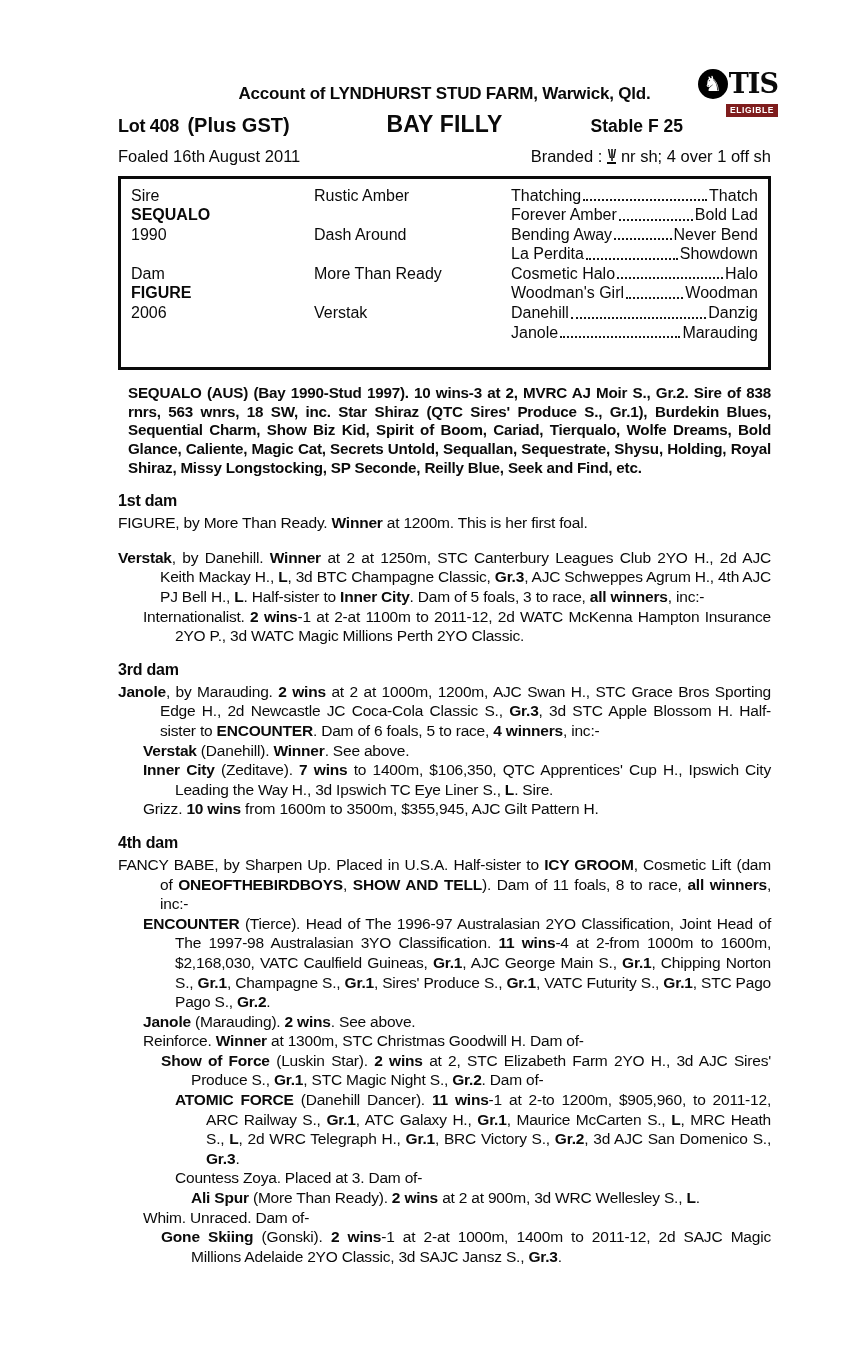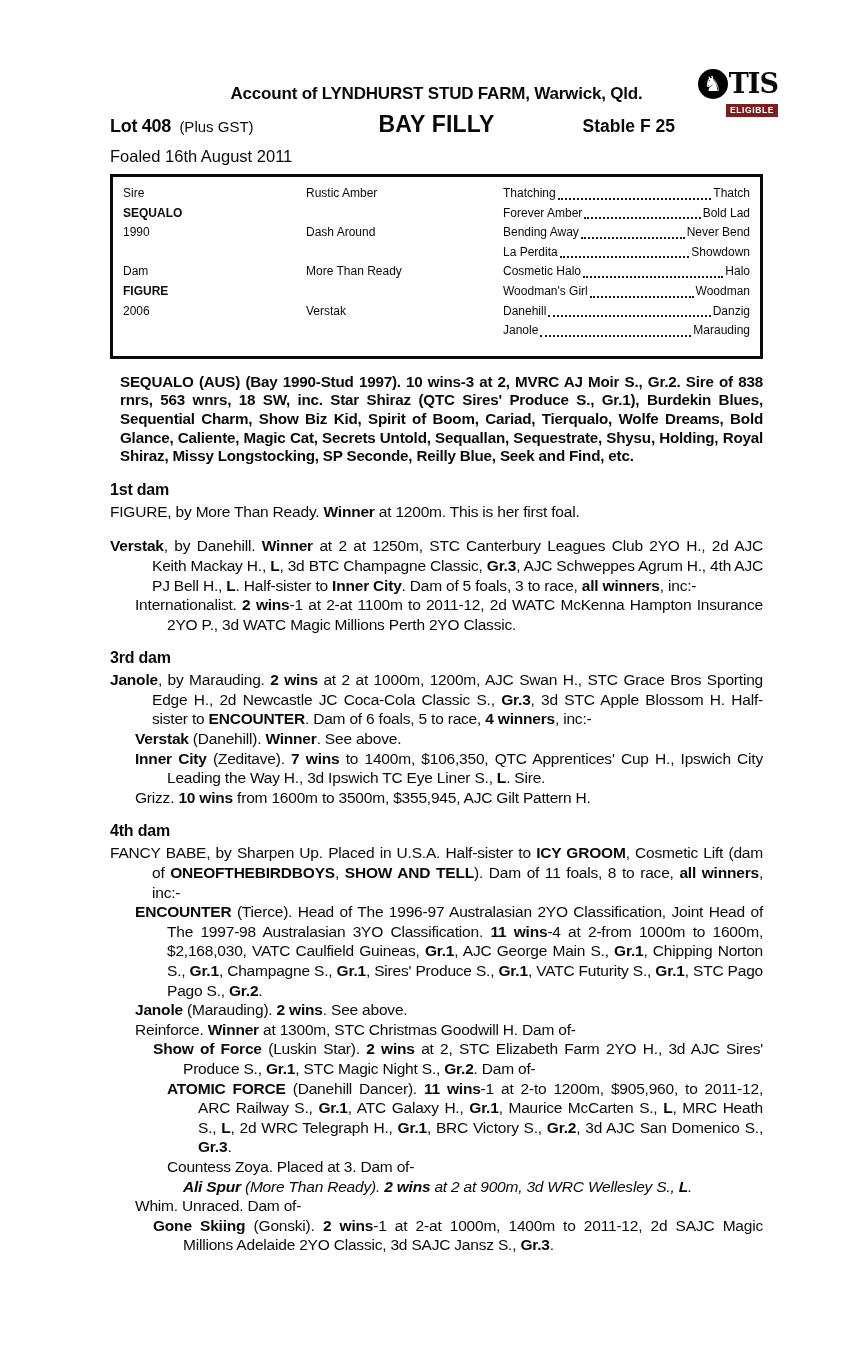--- a/index.html
+++ b/index.html
@@ -3,28 +3,28 @@
 <meta charset="utf-8">
 <style>
   * { margin:0; padding:0; box-sizing:border-box; }
   html,body { background:#e8e8e8; }
   .page {
     position:relative; width:860px; height:1356px; margin:0 auto;
     background:#ffffff; color:#0a0a0a;
     font-family:"Liberation Sans", sans-serif;
     overflow:hidden;
   }
-  .content { position:absolute; left:110px; top:84px; width:653px; }
+  .content { position:absolute; left:118px; top:84px; width:653px; }
 
   
   .account { text-align:center; font-weight:bold; font-size:17px; letter-spacing:-0.2px; }
   .lot-row { display:grid; grid-template-columns:1fr auto 1fr; align-items:baseline; margin-top:7px; }
   .lot-left { white-space:nowrap; }
   .lot-number { font-size:18px; font-weight:bold; letter-spacing:-0.3px; }
-  .lot-suffix { font-size:15px; margin-left:4px; }
+  .lot-suffix { font-size:20px; margin-left:4px;font-weight:bold; }
   .page-title { font-size:23px; font-weight:bold; letter-spacing:0.2px; text-align:center; }
   .stable { font-size:17.5px; font-weight:bold; text-align:center; }
   .foaled-row { display:flex; justify-content:space-between; align-items:baseline; font-size:16.5px; margin-top:9px; }
   .brand-mark {
     display:inline-block; font-size:12.5px; letter-spacing:-1px; line-height:1;
     border-bottom:2px solid #0a0a0a; padding:0 1px 1px 1px;
     transform:translateY(-4px); font-weight:bold;
   }
 
   
@@ -36,23 +36,23 @@
     font-size:21px; line-height:1; margin-right:1px;
   }
   .qtis-text { font-family:"DejaVu Serif", serif; font-weight:bold; font-size:27px; letter-spacing:-1px; }
   .qtis-bar {
     display:inline-block; background:#7f1d1d; color:#fff; font-size:8.5px; font-weight:bold;
     letter-spacing:0.6px; padding:1.5px 4px; margin-top:-4px;
   }
 
   
   .ped-table {
-    border:3px solid #0a0a0a; margin-top:8px; padding:7px 10px 15px 10px;
+    border:3px solid #0a0a0a; margin-top:8px; padding:7px 10px 25px 10px;
     display:grid; grid-template-columns:183px 197px 1fr;
-    font-size:12px; line-height:19.6px;
+    font-size:16px; line-height:19.6px;
   }
   .ped-row { display:contents; }
   .ped-c1, .ped-c2 { white-space:nowrap; }
   .b { font-weight:bold; }
   .ped-c3 { display:flex; }
   .ped-c3 .nm, .ped-c3 .anc { white-space:nowrap; }
   .leader { flex:1 1 auto; min-width:8px; border-bottom:2px dotted #1a1a1a; align-self:flex-end; margin:0 2px 4px 2px; }
 
   
   .sire-para {
@@ -61,21 +61,21 @@
   }
 
   
   .dam-section { margin-top:15px; }
   .section-heading { font-size:16px; font-weight:bold; margin-bottom:3px; letter-spacing:-0.2px; }
   .para { font-size:15.5px; line-height:19.6px; text-align:justify; letter-spacing:-0.2px; }
   .p0 { padding-left:42px;  text-indent:-42px; }
   .p1 { padding-left:57px;  text-indent:-32px; }
   .p2 { padding-left:73px;  text-indent:-30px; }
   .p3 { padding-left:88px;  text-indent:-31px; }
-  .p4 { padding-left:103px; text-indent:-30px;font-style:italic; }
+  .p4 { padding-left:103px; text-indent:-30px; }
 </style>
 </head>
 <body>
 
 <div class="page">
 
   <div class="qtis">
     <div class="qtis-top">
       <span class="qtis-q">♞</span>
       <span class="qtis-text">TIS</span>
@@ -91,20 +91,25 @@
       <div class="lot-left">
         <span class="lot-number">Lot 408</span>
         <span class="lot-suffix">(Plus GST)</span>
       </div>
       <div class="page-title">BAY FILLY</div>
       <div class="stable">Stable F 25</div>
     </div>
 
     <div class="foaled-row">
       <span>Foaled 16th August 2011</span>
+      <span>
+        <span>Branded :</span>
+        <span class="brand-mark">\|/</span>
+        <span>nr sh; 4 over 1 off sh</span>
+      </span>
     </div>
 
     <div class="ped-table">
   <div class="ped-row">
     <div class="ped-c1">Sire</div>
     <div class="ped-c2">Rustic Amber</div>
     <div class="ped-c3">
       <span class="nm">Thatching</span>
       <span class="leader"></span>
       <span class="anc">Thatch</span>

